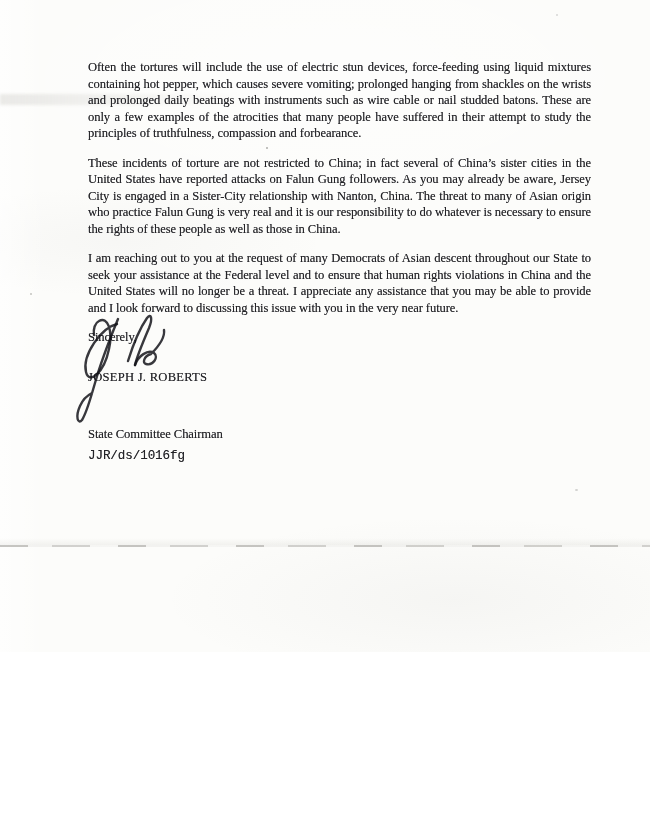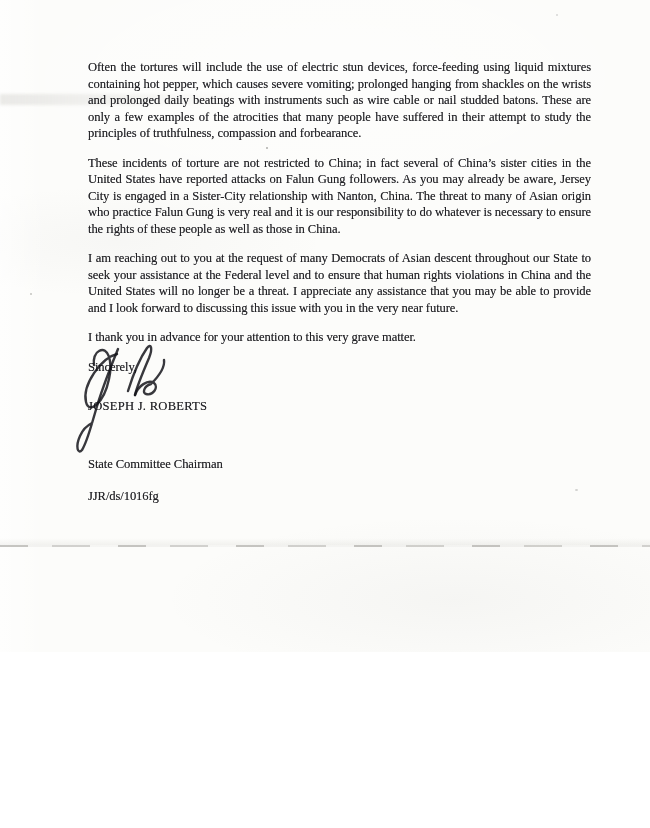--- a/index.html
+++ b/index.html
@@ -73,21 +73,21 @@
     color: #232327;
     text-shadow: 0 0 0.5px rgba(40,40,45,0.55);
   }
   .letter-body p { margin: 0 0 13px 0; text-align: justify; }
   .letter-body p.no-justify { text-align: left; }
 
   .closing { position: relative; }
   .salutation { display: block; }
   .signer-name { display: block; margin-top: 23px; letter-spacing: 0.25px; }
   .signer-title { display: block; margin-top: 41px; }
-  .reference-line { display: block; margin-top: 16px; }
+  .reference-line { display: block; margin-top: 5px; font-family: Liberation Mono, monospace; }
 
   .signature-svg {
     position: absolute; left: -17px; top: -18px;
     width: 110px; height: 122px;
     pointer-events: none;
   }
   .signature-svg path {
     fill: none;
     stroke: rgba(18,18,24,0.84);
     stroke-width: 2.4;
@@ -99,21 +99,20 @@
 
 <div class="scan-page">
 
   <div class="left-edge-light"></div>
   <div class="crease-top"></div>
 
   <div class="letter-body">
     <p>Often the tortures will include the use of electric stun devices, force-feeding using liquid mixtures containing hot pepper, which causes severe vomiting;  prolonged hanging from shackles on the wrists and prolonged daily beatings with instruments such as wire cable or nail studded batons. These are only a few examples of the atrocities that many people have suffered in their attempt to study the principles of truthfulness, compassion and forbearance.</p>
     <p>These incidents of torture are not restricted to China;  in fact several of China’s sister cities in the United States have reported attacks on Falun Gung followers.  As you may already be aware, Jersey City is engaged in a Sister-City relationship with Nanton, China. The threat to many of Asian origin who practice Falun Gung is very real and it is our responsibility to do whatever is necessary to ensure the rights of these people as well as those in China.</p>
     <p>I am reaching out to you at the request of many Democrats of Asian descent throughout our State to seek  your assistance at the Federal level and to ensure that human rights violations in China and the United States will no longer be a threat.  I appreciate any assistance that you may be able to provide and I look forward to discussing this issue with you in the very near future.</p>
-    <p class="no-justify">I thank you in advance for your attention to this very grave matter.</p>
 
     <div class="closing">
       <svg class="signature-svg" viewBox="0 0 110 122" aria-hidden="true">
 
         <path d="M 46,13 C 30,17 11,44 15,61 C 18,74 33,62 38,38 C 42,20 37,5 28,10 C 24,12 22,18 23,24"></path>
 
         <path d="M 47,8 C 38,30 29,54 24,72 C 19,89 16,101 11,109 C 7,114 4,106 9,95 C 12,88 17,84 21,82"></path>
 
         <path d="M 57,50 C 62,34 69,17 76,7 C 80,2 82,7 78,17 C 72,31 66,45 64,54"></path>
 

